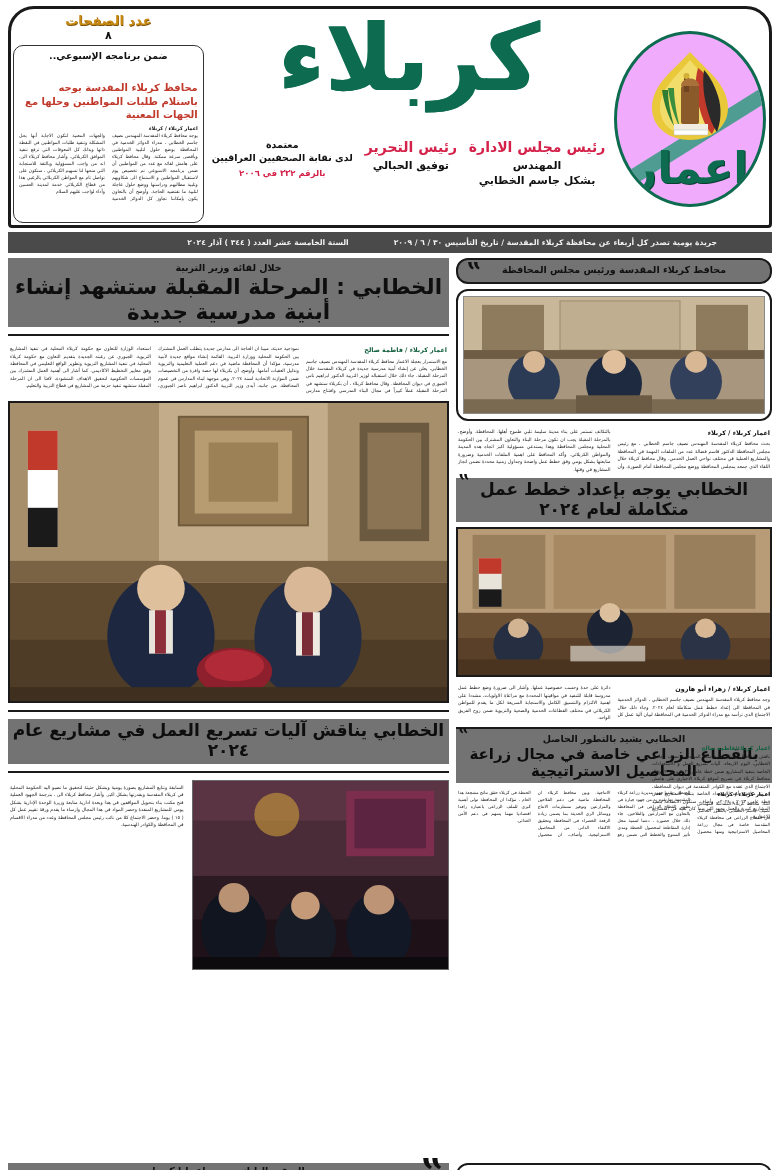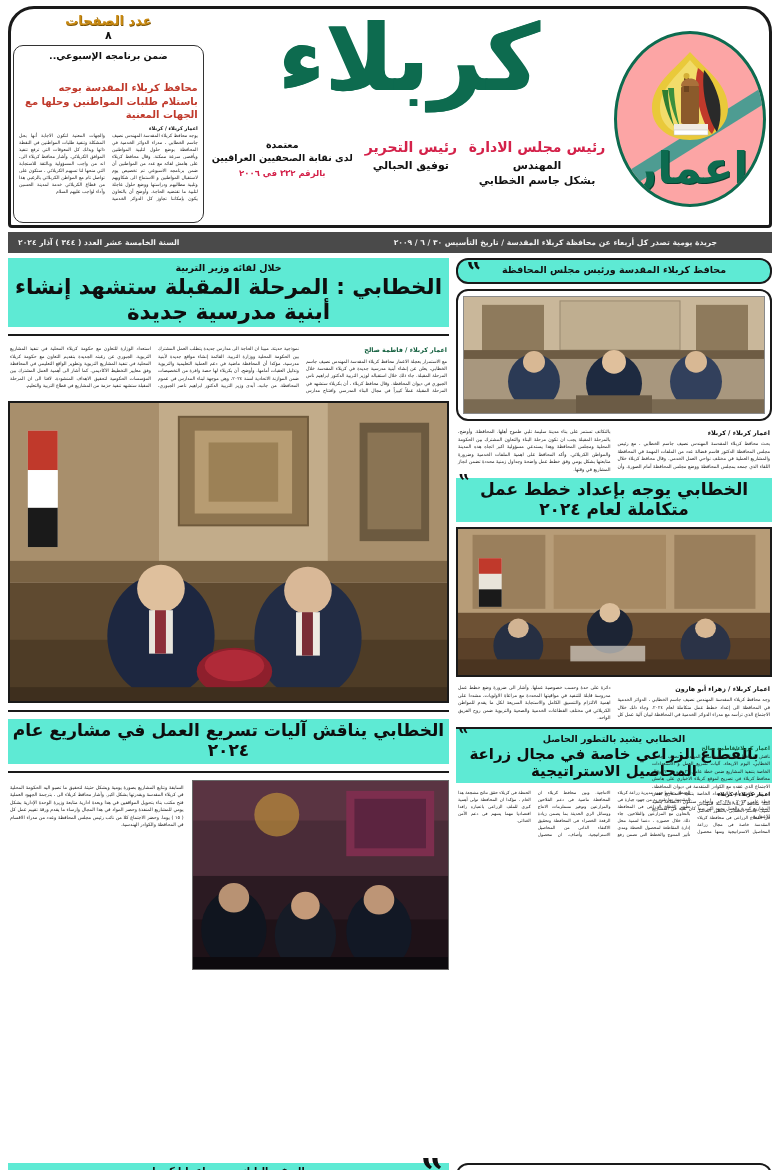--- a/index.html
+++ b/index.html
@@ -34,21 +34,21 @@
   }
   
   .logo-area {
     width: 172px;
     display: flex; align-items: center; justify-content: center;
     padding-top: 4px;
   }
   .logo-circle {
     width: 152px; height: 176px;
     border-radius: 50%;
-    background: #fca5a5;
+    background: #f0abfc;
     border: 3px solid #0d6b4f;
     position: relative;
     overflow: hidden;
     display: flex; align-items: center; justify-content: center;
   }
   .logo-sash {
     position: absolute;
     width: 230px; height: 15px;
     background: #4e9c92;
     transform: rotate(-32deg);
@@ -184,40 +184,40 @@
     height: 21px;
     background: #4a4a4a;
     color: #f2f2f2;
     display: flex;
     align-items: center;
     padding: 0 10px;
     font-size: 7.6px;
     font-weight: bold;
   }
   .infobar .ib-right { flex: 1.25; text-align: center; }
-  .infobar .ib-left  { flex: 1; text-align: left; }
+  .infobar .ib-left  { flex: 1; text-align: right; }
 
   
   .content {
     display: flex;
     flex-direction: row;
     gap: 7px;
     margin-top: 5px;
     height: 900px;
   }
   .col-left  { width: 316px; display: flex; flex-direction: column; gap: 5px; }
   .col-main  { flex: 1;      display: flex; flex-direction: column; gap: 4px; }
 
   
   .hl-panel {
     border: 2px solid #1a1a1a;
     border-radius: 12px;
     padding: 4px 8px 5px 8px;
     position: relative;
-    background: #5eead4;
+    background: #737373;
   }
   .hl-panel.flat { border: none; border-radius: 0; padding: 2px 4px 3px 4px; }
   .quote-mark {
     position: absolute;
     left: 8px; top: 2px;
     font-size: 26px; font-weight: bold; color: #111;
     line-height: 0.8;
     font-family: "DejaVu Serif", "Liberation Serif", serif;
     transform: scaleX(-1);
   }

